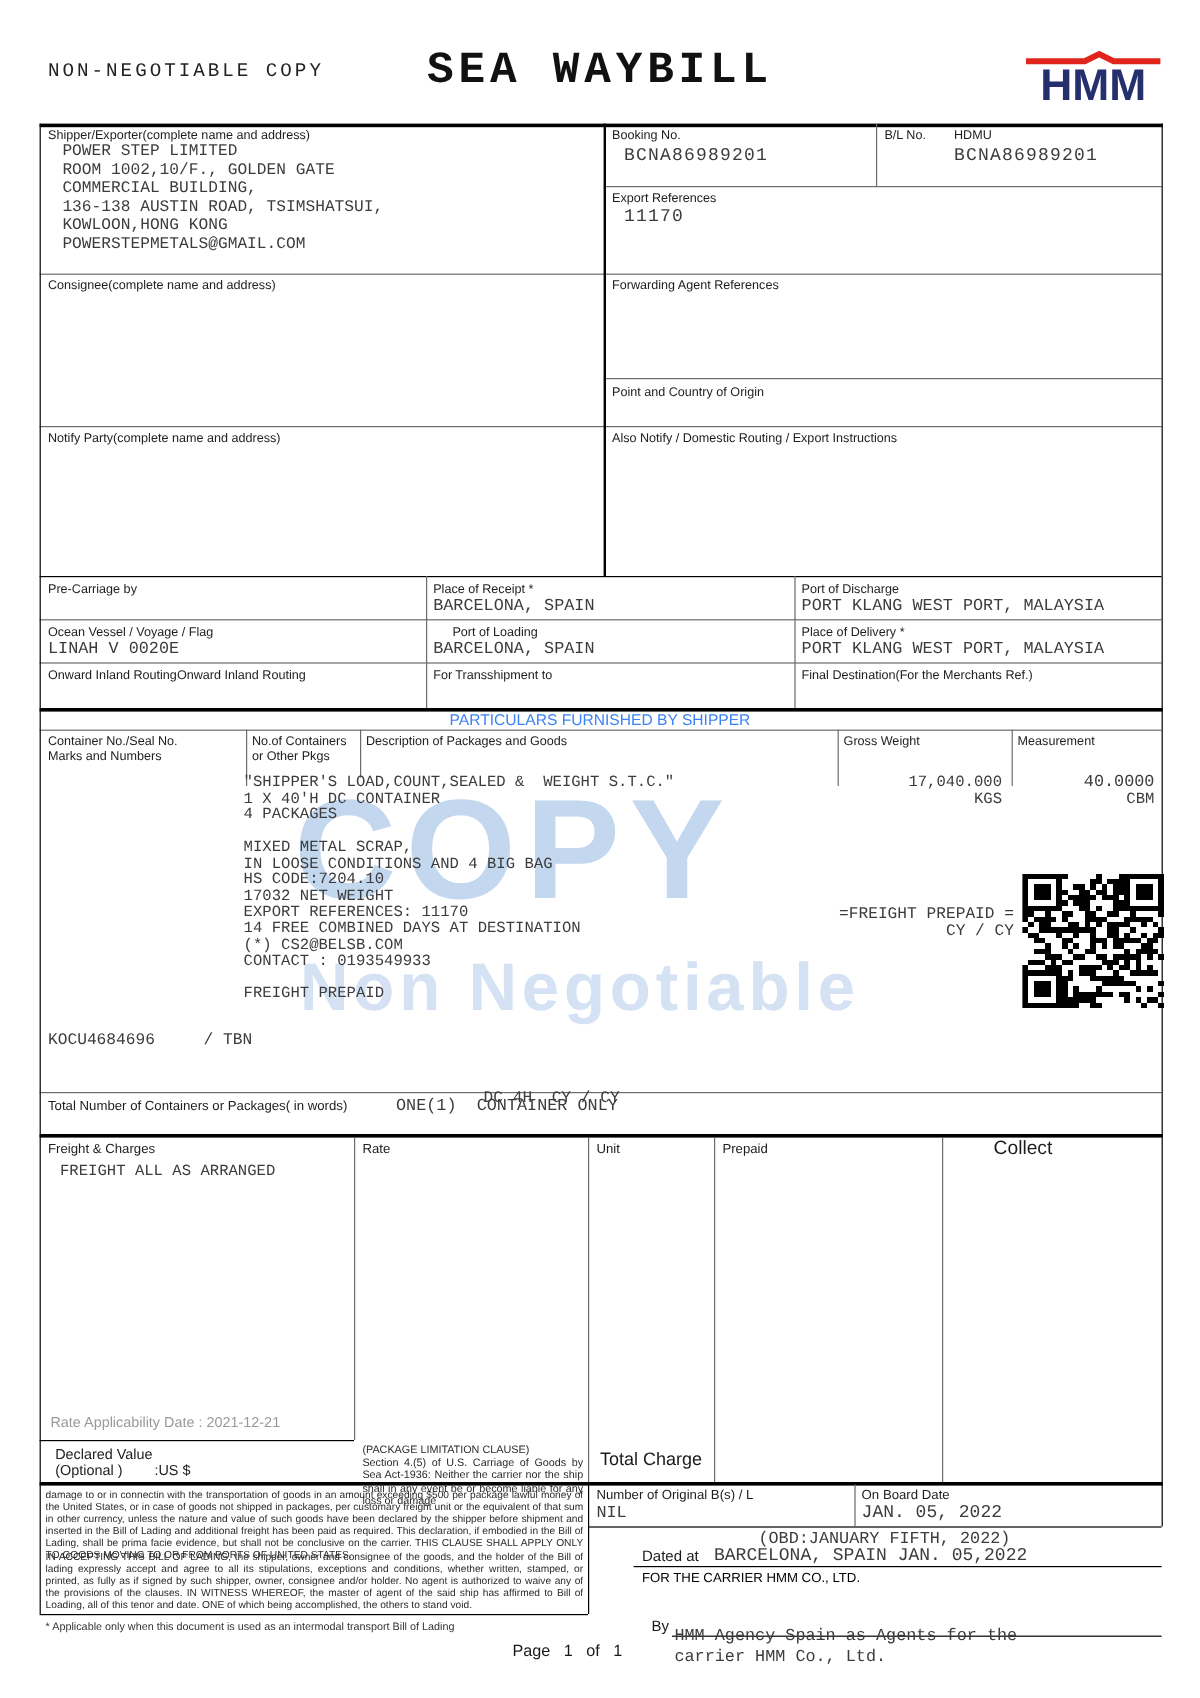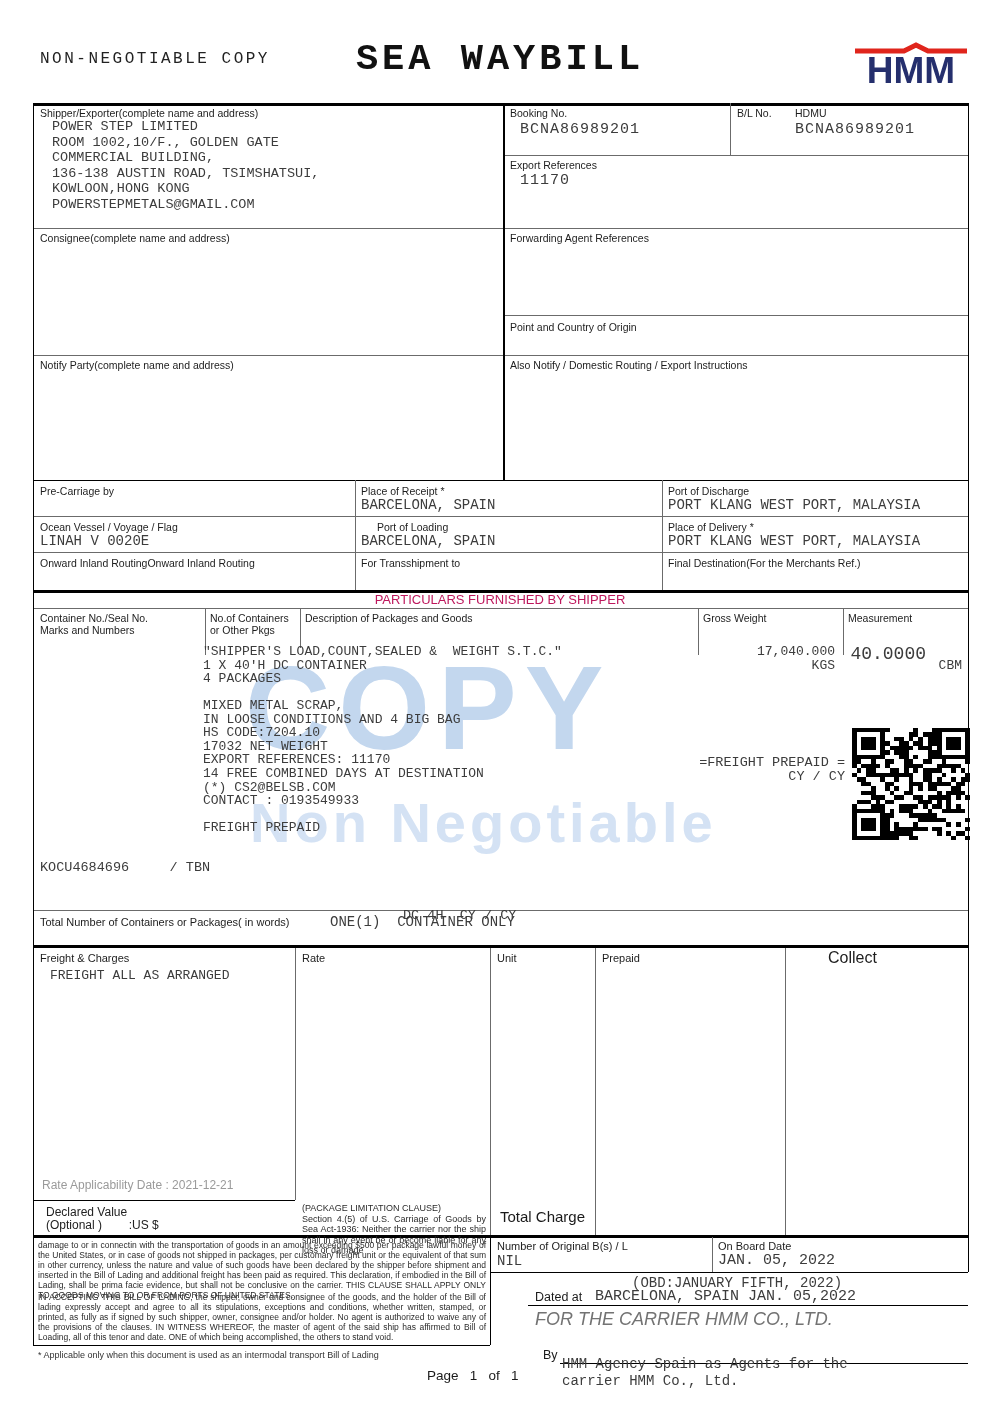--- a/index.html
+++ b/index.html
@@ -107,37 +107,37 @@
   <div class="abs mono val z2" style="left:40px;top:534px;">LINAH V 0020E</div>
   <div class="abs lab z2" style="left:361px;top:521px;margin-left:16px;">Port of Loading</div>
   <div class="abs mono val z2" style="left:361px;top:534px;">BARCELONA, SPAIN</div>
   <div class="abs lab z2" style="left:668px;top:521px;">Place of Delivery *</div>
   <div class="abs mono val z2" style="left:668px;top:534px;">PORT KLANG WEST PORT, MALAYSIA</div>
 
   <div class="abs lab z2" style="left:40px;top:557px;">Onward Inland RoutingOnward Inland Routing</div>
   <div class="abs lab z2" style="left:361px;top:557px;">For Transshipment to</div>
   <div class="abs lab z2" style="left:668px;top:557px;">Final Destination(For the Merchants Ref.)</div>
 
-  <div class="abs z2" style="left:0;top:592px;width:1000px;text-align:center;font-size:13px;color:#be185d;">PARTICULARS FURNISHED BY SHIPPER</div>
+  <div class="abs z2" style="left:0;top:592px;width:1000px;text-align:center;font-size:13px;color:#3b82f6;">PARTICULARS FURNISHED BY SHIPPER</div>
 
   <div class="abs lab z2" style="left:40px;top:612px;">Container No./Seal No.
 Marks and Numbers</div>
   <div class="abs lab z2" style="left:210px;top:612px;">No.of Containers
 or Other Pkgs</div>
   <div class="abs lab z2" style="left:305px;top:612px;">Description of Packages and Goods</div>
   <div class="abs lab z2" style="left:703px;top:612px;">Gross Weight</div>
   <div class="abs lab z2" style="left:848px;top:612px;">Measurement</div>
 
   <div class="abs mono z2" style="left:203px;top:644px;font-size:13px;">"SHIPPER'S LOAD,COUNT,SEALED &amp;  WEIGHT S.T.C."</div>
   <div class="abs mono z2" style="left:203px;top:658px;font-size:13px;">1 X 40'H DC CONTAINER</div>
   <div class="abs mono z2" style="left:203px;top:671px;font-size:13px;">4 PACKAGES</div>
 
   <div class="abs mono z2" style="left:685px;top:644px;width:150px;text-align:right;font-size:13px;">17,040.000</div>
   <div class="abs mono z2" style="left:685px;top:658px;width:150px;text-align:right;font-size:13px;">KGS</div>
-  <div class="abs mono z2" style="left:816px;top:644px;width:110px;text-align:right;font-size:18px;">40.0000</div>
+  <div class="abs mono z2" style="left:852px;top:644px;width:110px;text-align:right;font-size:14px;">40.0000</div>
   <div class="abs mono z2" style="left:852px;top:658px;width:110px;text-align:right;font-size:13px;">CBM</div>
 
   <div class="abs mono z2" style="left:203px;top:699px;font-size:13px;line-height:13.6px;">MIXED METAL SCRAP,
 IN LOOSE CONDITIONS AND 4 BIG BAG
 HS CODE:7204.10
 17032 NET WEIGHT
 EXPORT REFERENCES: 11170
 14 FREE COMBINED DAYS AT DESTINATION
 (*) CS2@BELSB.COM
 CONTACT : 0193549933
@@ -515,21 +515,21 @@
 
   <div class="abs lab z2" style="left:497px;top:1240px;font-size:11px;">Number of Original B(s) / L</div>
   <div class="abs mono z2" style="left:497px;top:1253px;font-size:14px;">NIL</div>
   <div class="abs lab z2" style="left:718px;top:1240px;font-size:11px;">On Board Date</div>
   <div class="abs mono z2" style="left:718px;top:1252px;font-size:15px;">JAN. 05, 2022</div>
 
   <div class="abs mono z2" style="left:632px;top:1275px;font-size:14px;">(OBD:JANUARY FIFTH, 2022)</div>
 
   <div class="abs z2" style="left:535px;top:1290px;font-size:12.5px;color:#1a1a1a;">Dated at</div>
   <div class="abs mono z2" style="left:595px;top:1288px;font-size:15px;">BARCELONA, SPAIN JAN. 05,2022</div>
-  <div class="abs z2" style="left:535px;top:1309px;font-size:18px;color:#737373;font-style:italic;">FOR THE CARRIER HMM CO., LTD.</div>
+  <div class="abs z2" style="left:535px;top:1309px;font-size:11px;color:#000000;">FOR THE CARRIER HMM CO., LTD.</div>
 
   <div class="abs z2" style="left:543px;top:1348px;font-size:12.5px;color:#1a1a1a;">By</div>
   <div class="abs mono z2" style="left:562px;top:1356px;font-size:14px;line-height:17px;">HMM Agency Spain as Agents for the
 carrier HMM Co., Ltd.</div>
 
   <div class="abs mono z2" style="left:427px;top:1368px;font-size:13.5px;font-family:'Liberation Sans',sans-serif;color:#1a1a1a;">Page   1   of   1</div>
 
 </div>
 
 </body></html>

